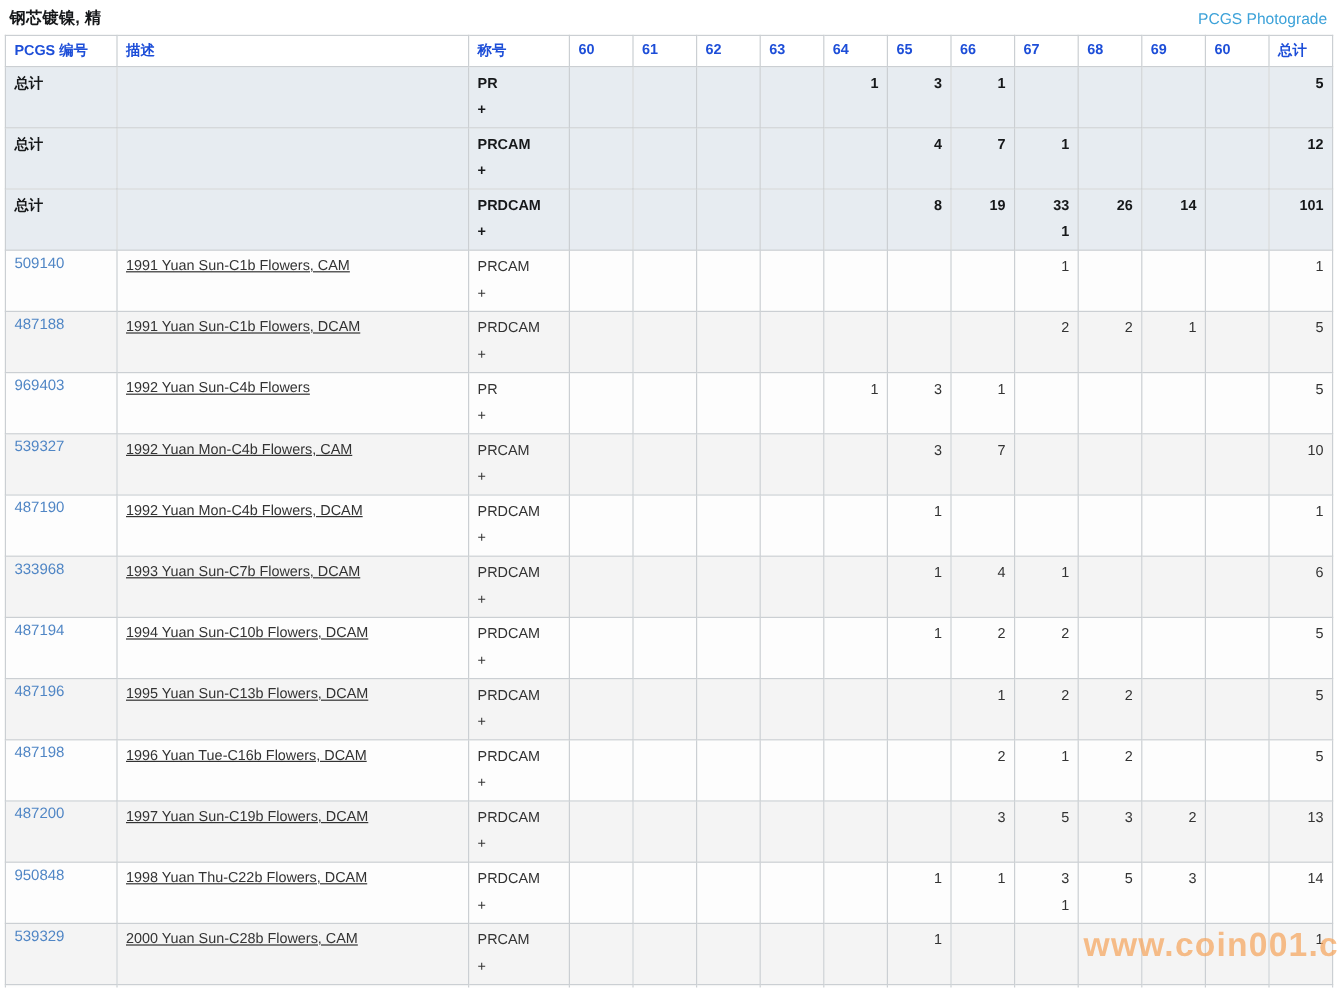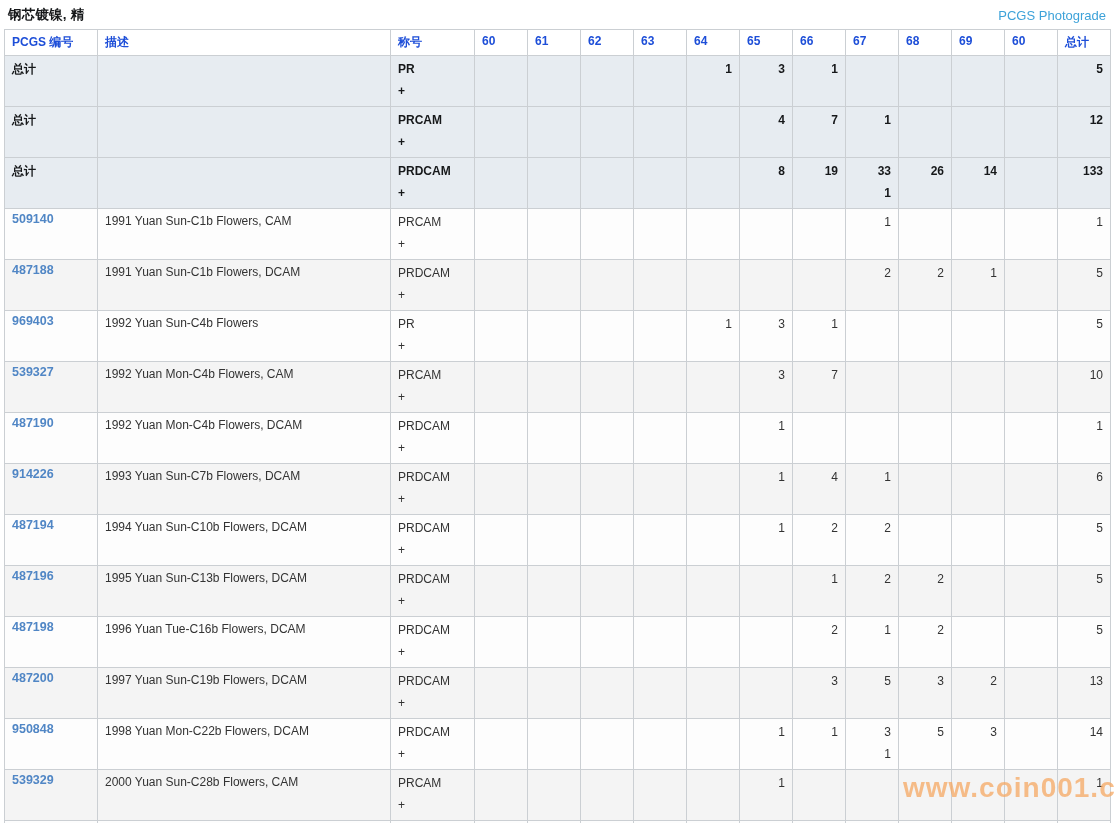--- a/index.html
+++ b/index.html
@@ -19,22 +19,22 @@
 
   col.c-id { width:93px; } col.c-desc { width:293px; } col.c-desig { width:84px; }
   col.c-g { width:53px; } col.c-tot { width:53px; }
 
   tr.total-row td { background:#e7ecf1; font-weight:bold; color:#16181a; height:47px; }
   tr.coin-row td { background:#fdfdfd; color:#333; height:45px; }
   tr.coin-row.alt td { background:#f4f4f4; }
 
   td.r { text-align:right; }
   .cell-line { height:22px; line-height:20px; white-space:nowrap; }
-  a.coin-link { color:#5086c5; text-decoration:none; cursor:pointer; font-size:12.5px;font-weight:bold; }
-  .desc-text { line-height:17px; display:inline-block; padding-top:1px; }
+  a.coin-link { color:#5086c5; text-decoration:none; cursor:pointer; font-size:12.5px; }
+  .desc-text { line-height:17px; display:inline-block; padding-top:1px;text-decoration:underline; }
 
   .watermark { position:absolute; left:903px; top:772px; font-size:28px; font-weight:bold;
                color:#f6a65e; opacity:.72; letter-spacing:1px; z-index:5; pointer-events:none;
                white-space:nowrap; }
 </style>
 </head>
 <body>
 
 <div class="topbar">
   <div class="page-title">钢芯镀镍, 精</div>
@@ -234,21 +234,21 @@
         </td>
         <td class="r">
           <div class="cell-line">14</div>
           <div class="cell-line"></div>
         </td>
         <td class="r">
           <div class="cell-line"></div>
           <div class="cell-line"></div>
         </td>
         <td class="r">
-          <div class="cell-line">133</div>
+          <div class="cell-line">101</div>
         </td>
       </tr>
       <tr class="coin-row">
         <td><a class="coin-link">509140</a></td>
         <td><span class="desc-text">1991 Yuan Sun-C1b Flowers, CAM</span></td>
         <td>
           <div class="cell-line">PRCAM</div>
           <div class="cell-line">+</div>
         </td>
         <td class="r">
@@ -513,21 +513,21 @@
         </td>
         <td class="r">
           <div class="cell-line"></div>
           <div class="cell-line"></div>
         </td>
         <td class="r">
           <div class="cell-line">1</div>
         </td>
       </tr>
       <tr class="coin-row alt">
-        <td><a class="coin-link">914226</a></td>
+        <td><a class="coin-link">333968</a></td>
         <td><span class="desc-text">1993 Yuan Sun-C7b Flowers, DCAM</span></td>
         <td>
           <div class="cell-line">PRDCAM</div>
           <div class="cell-line">+</div>
         </td>
         <td class="r">
           <div class="cell-line"></div>
           <div class="cell-line"></div>
         </td>
         <td class="r">
@@ -789,21 +789,21 @@
         <td class="r">
           <div class="cell-line"></div>
           <div class="cell-line"></div>
         </td>
         <td class="r">
           <div class="cell-line">13</div>
         </td>
       </tr>
       <tr class="coin-row">
         <td><a class="coin-link">950848</a></td>
-        <td><span class="desc-text">1998 Yuan Mon-C22b Flowers, DCAM</span></td>
+        <td><span class="desc-text">1998 Yuan Thu-C22b Flowers, DCAM</span></td>
         <td>
           <div class="cell-line">PRDCAM</div>
           <div class="cell-line">+</div>
         </td>
         <td class="r">
           <div class="cell-line"></div>
           <div class="cell-line"></div>
         </td>
         <td class="r">
           <div class="cell-line"></div>

